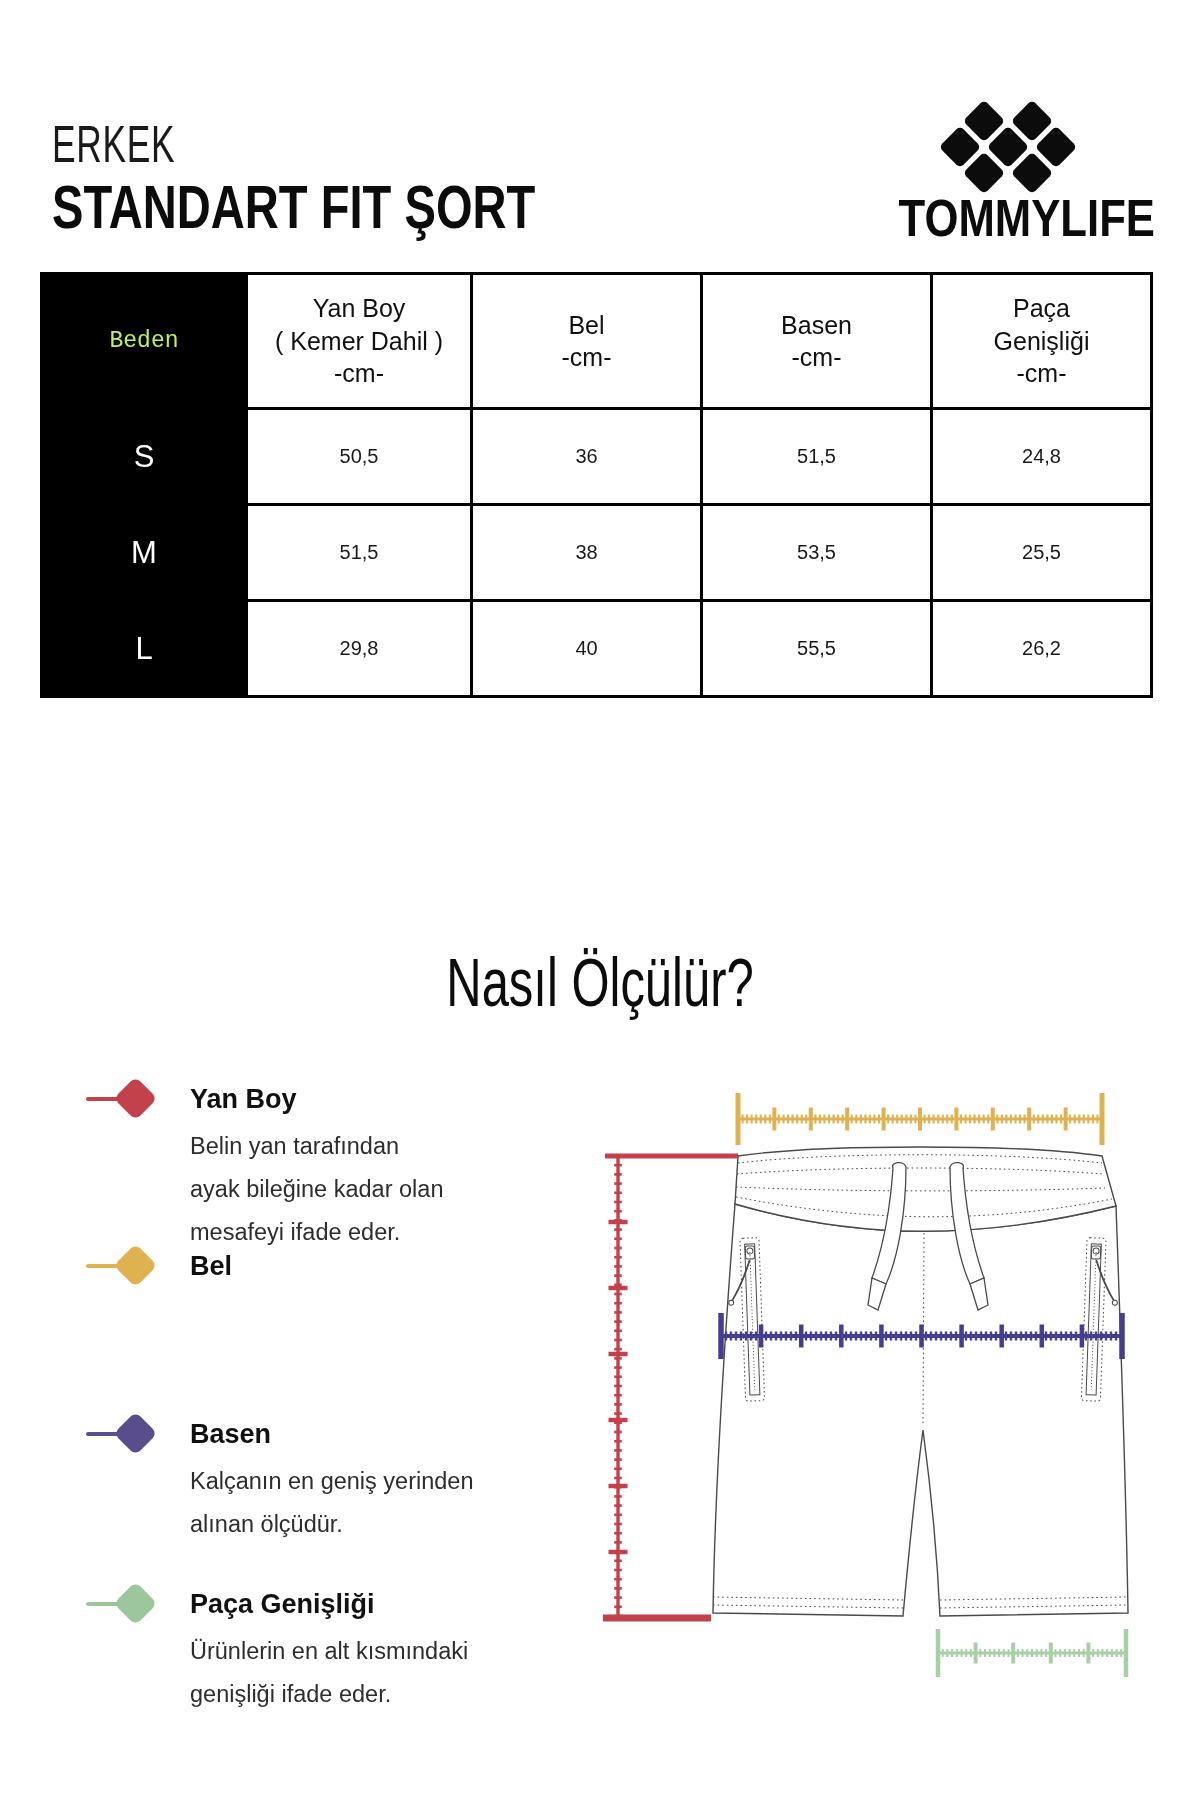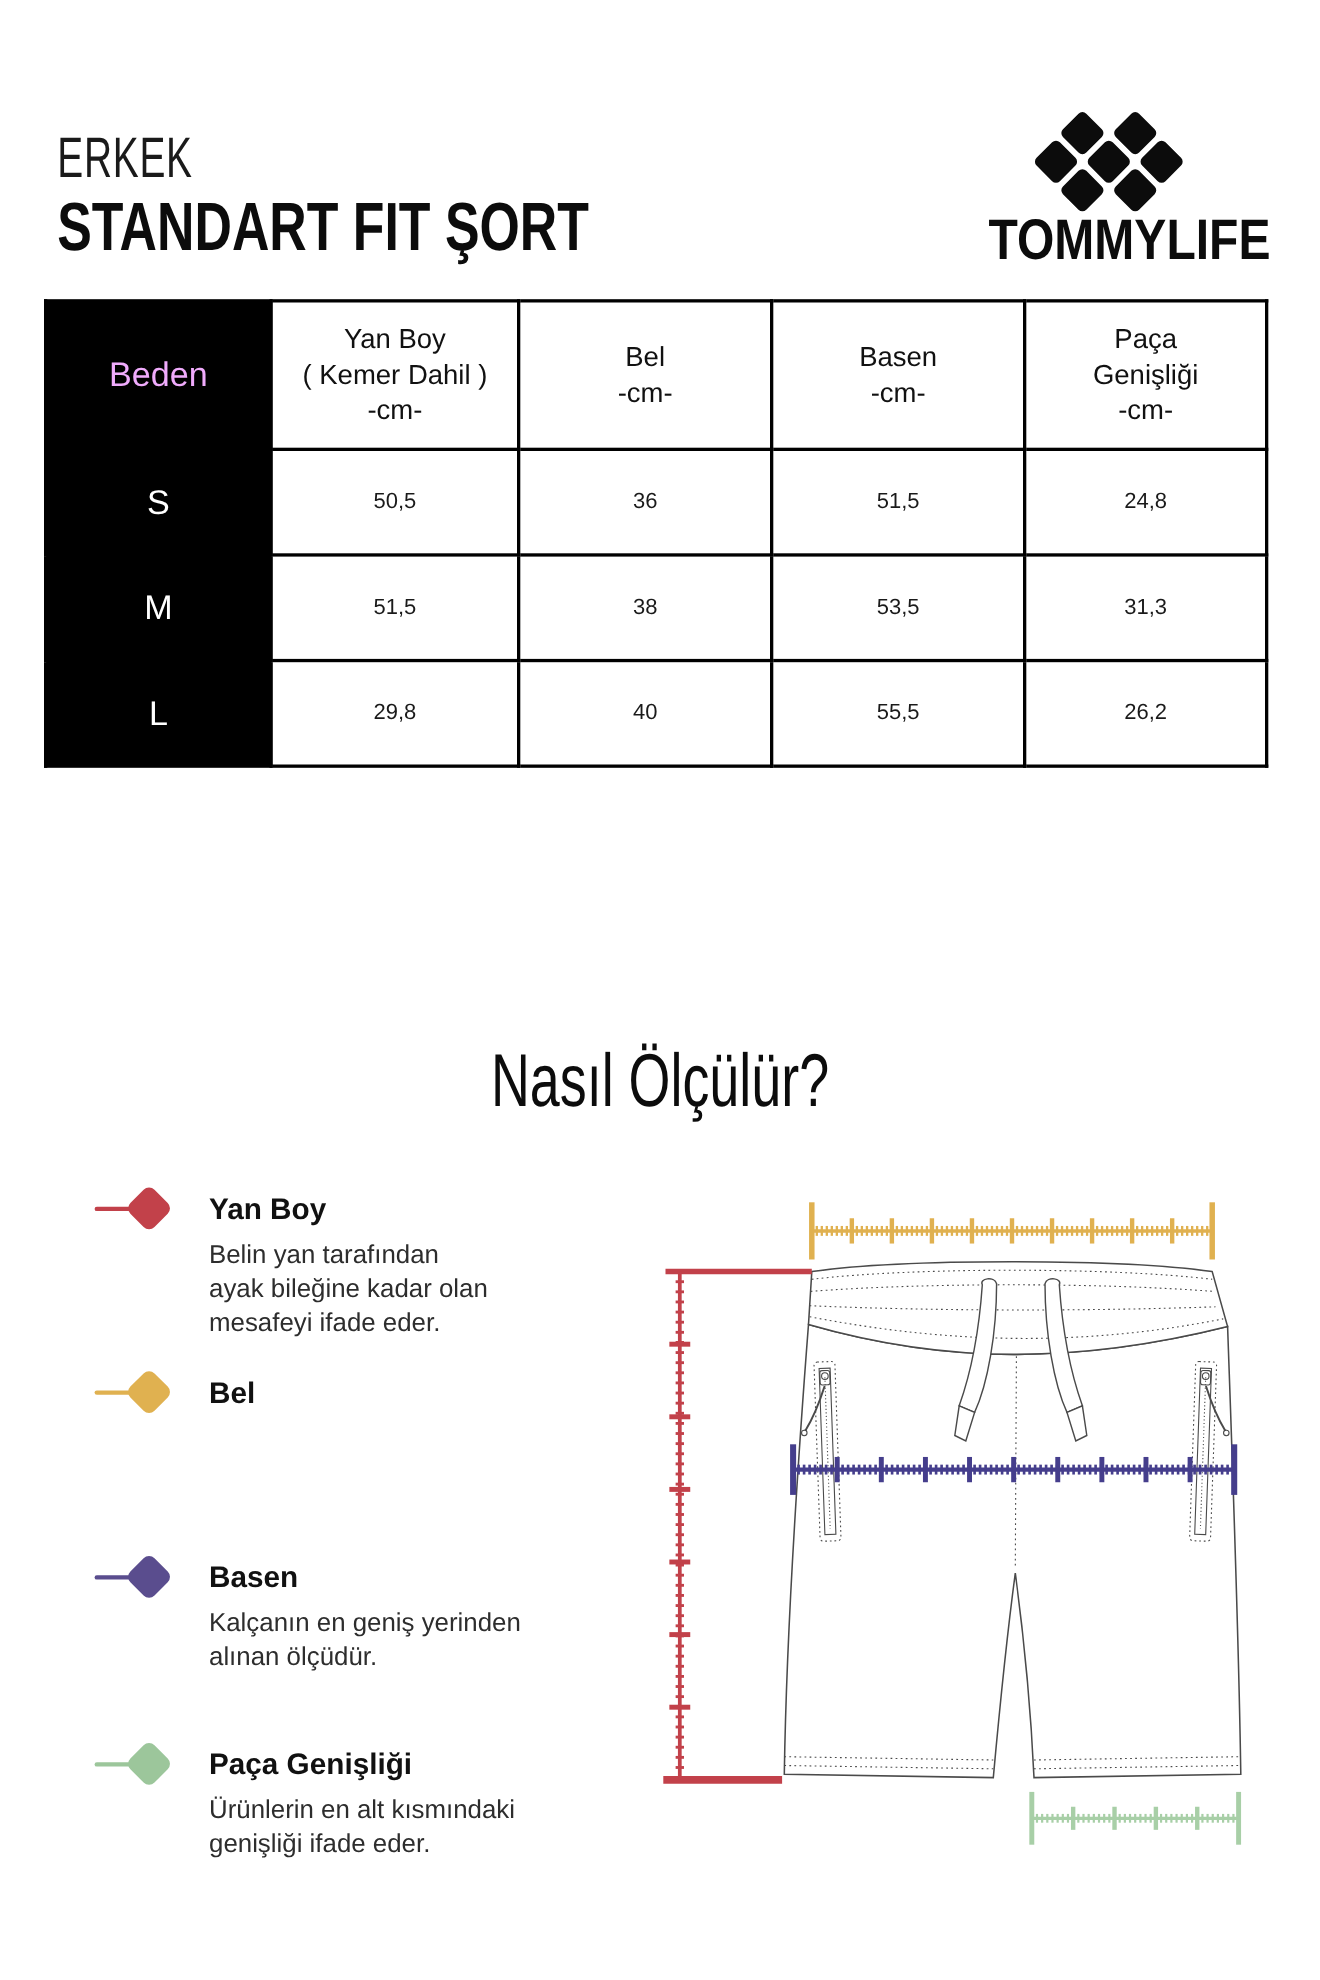--- a/index.html
+++ b/index.html
@@ -27,21 +27,21 @@
   }
 
   
   .size-table-wrap{left:40px;top:272px;}
   table.size-table{border-collapse:collapse;table-layout:fixed;width:1110px;}
   table.size-table td,table.size-table th{
     border:3px solid #000;text-align:center;vertical-align:middle;padding:0;
   }
   tr.head-row{height:135px;}
   tr.data-row{height:96px;}
-  th.beden-head{background:#000;color:#f0abfc;font-size:31px;font-weight:500;border-color:#000;}
+  th.beden-head{background:#000;color:#bef264;font-size:23px;font-weight:500;border-color:#000;font-family:Liberation Mono, monospace;}
   td.size-cell{background:#000;color:#fff;font-size:31px;font-weight:500;border-color:#000;}
   th.measure-head{background:#fff;font-size:25px;font-weight:500;line-height:1.3;white-space:pre-line;}
   td.value-cell{background:#fff;font-size:20px;font-weight:400;letter-spacing:0px;color:#1a1a1a;}
 
   
   .howto-heading{
     top:938px;left:0;width:1200px;text-align:center;
     font-size:68px;font-weight:500;line-height:1.3;
     transform:scaleX(0.72);color:#0c0c0c;
   }
@@ -50,21 +50,21 @@
   .legend-item{left:0;width:620px;}
   .marker{position:absolute;left:86px;}
   .marker-line{position:absolute;left:0;top:14px;width:56px;height:4px;border-radius:2px;}
   .marker-diamond{
     position:absolute;left:34px;top:0;width:31px;height:31px;border-radius:7px;
     transform:rotate(45deg);
   }
   .legend-text{position:absolute;left:190px;top:0;width:430px;}
   .legend-label{font-size:27px;font-weight:700;line-height:33px;color:#111;}
   .legend-desc{
-    margin-top:9px;font-size:23.5px;font-weight:400;line-height:31px;color:#2d2d2d;
+    margin-top:9px;font-size:23.5px;font-weight:400;line-height:43px;color:#2d2d2d;
     white-space:pre-line;
   }
 </style>
 </head>
 <body>
 
 <div class="abs brand-category">ERKEK</div>
 <div class="abs brand-title">STANDART FIT ŞORT</div>
 
 <div class="abs logo-mark">
@@ -110,21 +110,21 @@
       <td class="value-cell">50,5</td>
       <td class="value-cell">36</td>
       <td class="value-cell">51,5</td>
       <td class="value-cell">24,8</td>
     </tr>
     <tr class="data-row">
       <td class="size-cell">M</td>
       <td class="value-cell">51,5</td>
       <td class="value-cell">38</td>
       <td class="value-cell">53,5</td>
-      <td class="value-cell">31,3</td>
+      <td class="value-cell">25,5</td>
     </tr>
     <tr class="data-row">
       <td class="size-cell">L</td>
       <td class="value-cell">29,8</td>
       <td class="value-cell">40</td>
       <td class="value-cell">55,5</td>
       <td class="value-cell">26,2</td>
     </tr>
   </tbody>
     </table>

